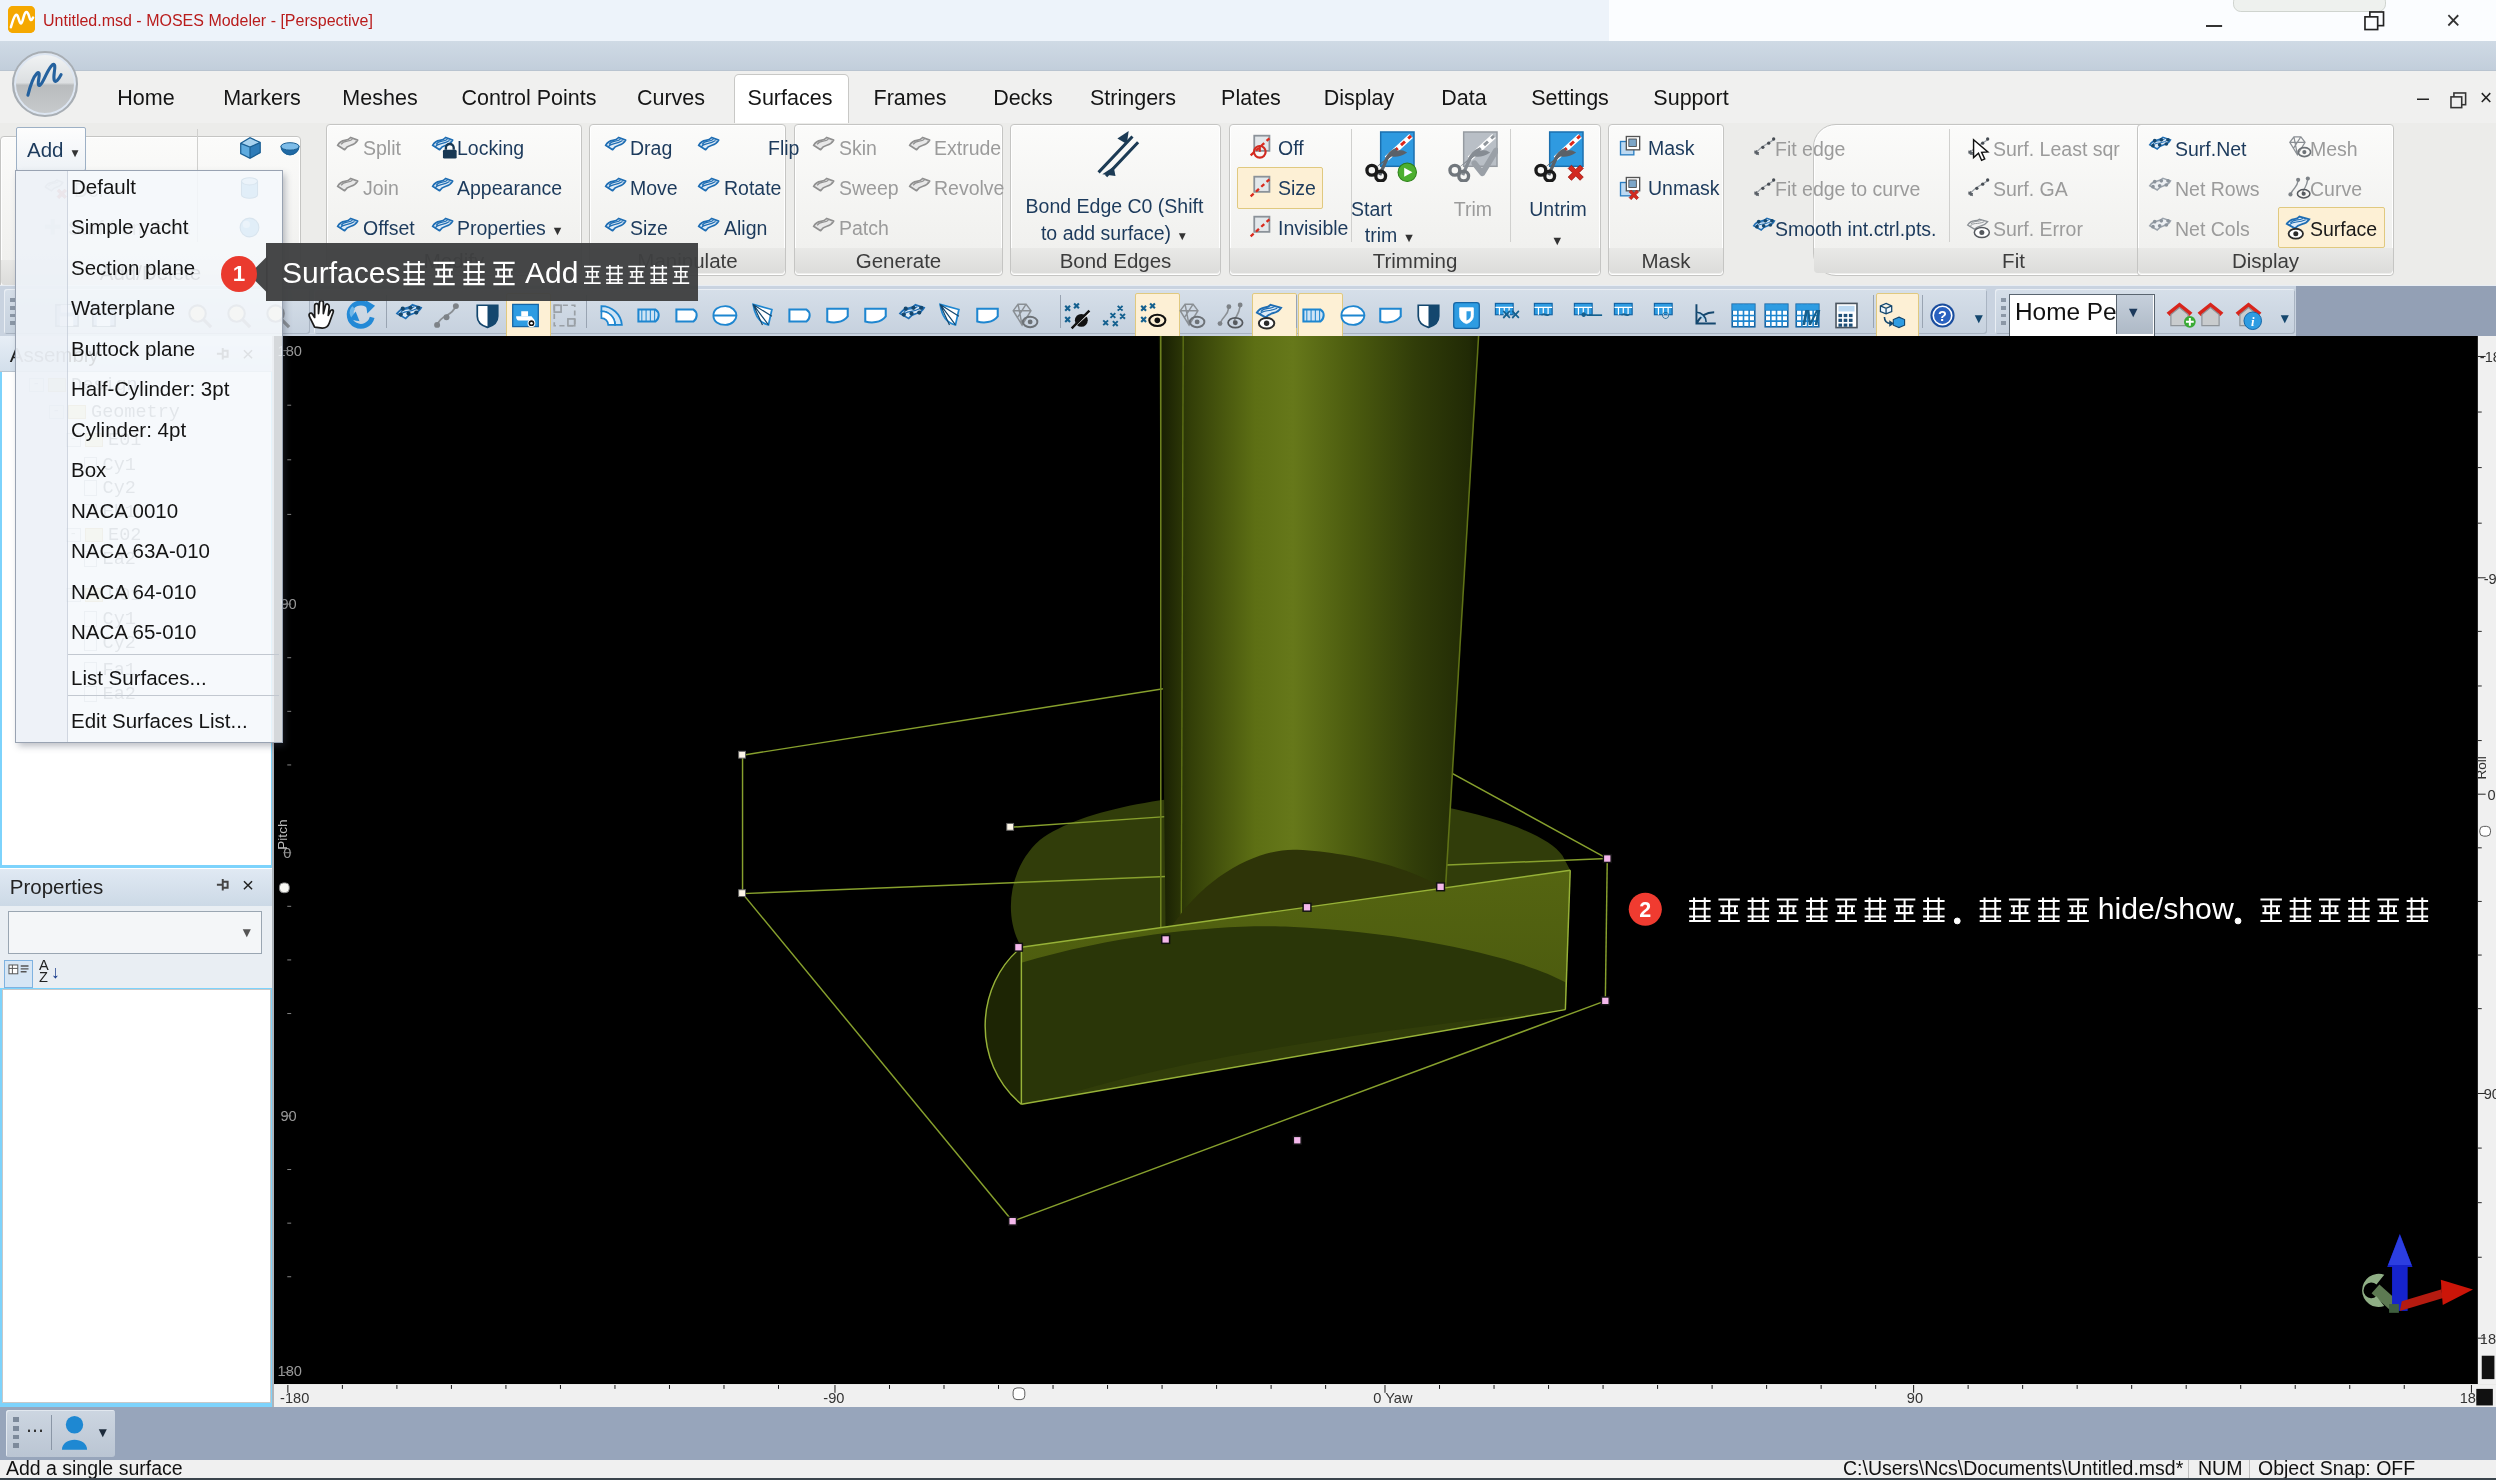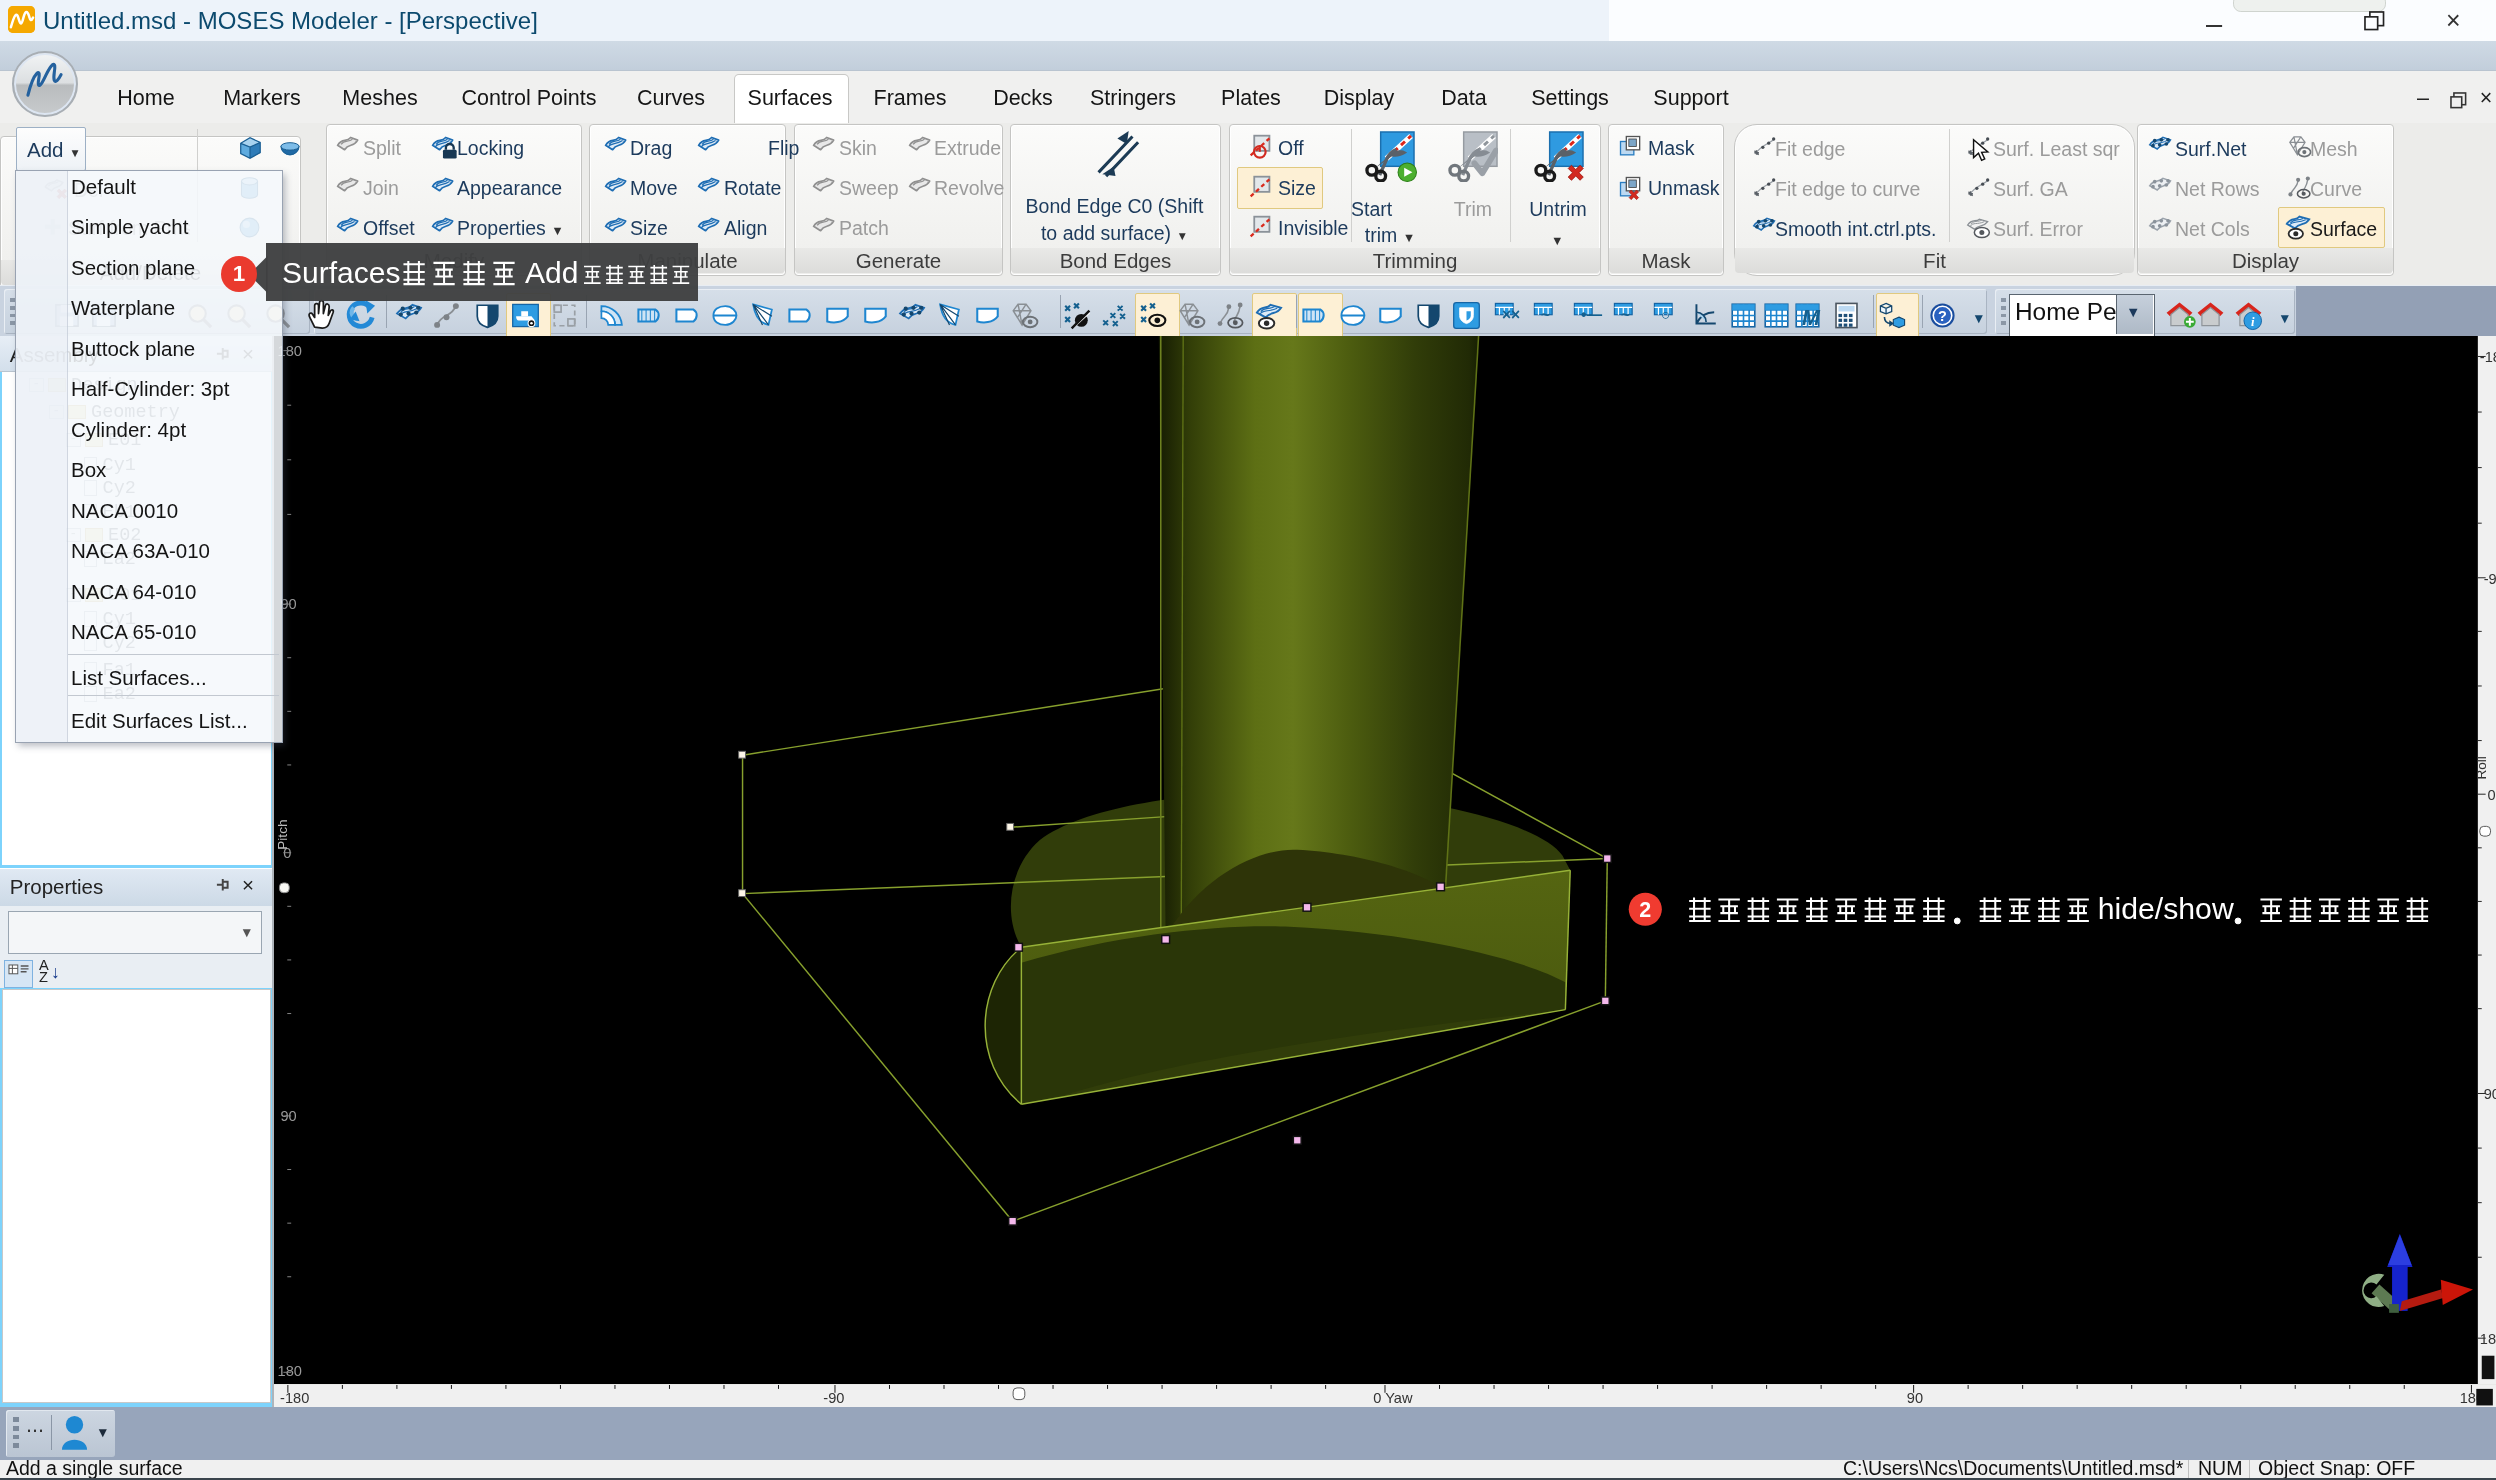--- a/index.html
+++ b/index.html
@@ -1,20 +1,20 @@
 <!DOCTYPE html>
 <html><head><meta charset="utf-8">
 <style>
 html,body{margin:0;padding:0;}
 body{width:2497px;height:1480px;overflow:hidden;font-family:"Liberation Sans",sans-serif;position:relative;background:#e9e9e7;}
 .abs{position:absolute;}
 #titlebar{left:0;top:0;width:2497px;height:41px;background:#edf3fa;}
 #titlebar .white{left:1609px;top:0;width:887px;height:41px;background:#fbfdff;}
 #appicon{left:7.8px;top:5.9px;width:27px;height:27px;border-radius:4.9px;background:linear-gradient(135deg,#ffd24a,#f59d00);}
-#titletext{left:43px;top:0;height:41px;line-height:41px;font-size:24px;color:#0c4a6e;text-align:right;}
+#titletext{left:43px;top:0;height:41px;line-height:41px;font-size:16px;color:#b91c1c;text-align:right;}
 #band{left:0;top:41px;width:2497px;height:29px;background:linear-gradient(#cfdae5,#c2cedb);}
 #tabrow{left:0;top:70px;width:2497px;height:53px;background:#f0f0ef;border-top:1px solid #b9c4d0;}
 .tab{position:absolute;top:76px;height:47px;line-height:45px;font-size:21.5px;color:#151515;transform:translateX(-50%);}
 #activetab{position:absolute;left:734px;top:74px;width:113px;height:49px;background:#fff;border:1px solid #c8c8c6;border-bottom:none;border-radius:4.9px 4.9px 0 0;}
 #ribbon{left:0;top:123px;width:2497px;height:162px;background:#ecECea;background:#ececea;}
 .grp{position:absolute;top:124px;height:150px;background:linear-gradient(#fbfbfa,#f2f2f0 70%,#eeeeec);border:1px solid #c5c5c3;border-radius:3.9px;box-shadow:inset 0 0 0 1px #ffffff;}
 .grplabel{position:absolute;left:0;right:0;top:123px;height:25px;line-height:25px;background:linear-gradient(#e9e9e7,#dcdcda);text-align:center;font-size:20.5px;color:#3c3c3c;border-radius:0 0 3.9px 3.9px;}
 .rlbl{position:absolute;font-size:19.5px;color:#1c3a5c;white-space:nowrap;}
 .gray{color:#9b9b9b;}
 #toolbar{left:0;top:285px;width:2497px;height:52px;background:#c9d3e0;border-top:1px solid #e8edf3;border-bottom:1px solid #8a95a5;}
@@ -345,21 +345,21 @@
     </div>
 <div class="grp" style="left:1010px;width:209px;">
       <div class="grplabel">Bond Edges</div>
     </div>
 <div class="grp" style="left:1229px;width:370px;">
       <div class="grplabel">Trimming</div>
     </div>
 <div class="grp" style="left:1608px;width:114px;">
       <div class="grplabel">Mask</div>
     </div>
-<div class="grp" style="left:1734px;width:399px;border-radius:23px;">
+<div class="grp" style="left:1813px;width:399px;border-radius:23px;">
       <div class="grplabel">Fit</div>
     </div>
 <div class="grp" style="left:2137px;width:255px;">
       <div class="grplabel">Display</div>
     </div>
 
 <div class="abs" style="left:15.6px;top:127px;width:68px;height:42px;background:linear-gradient(#fdfdfd,#eef2f6);border:1px solid #9db0c5;border-radius:2px;"></div>
 <div class="rlbl" style="left:27px;top:138px;font-size:20.5px;">Add <span style="font-size:11.7px;color:#333;">▼</span></div>
 <div class="abs" style="left:197px;top:129px;width:1px;height:113px;background:#d0d0ce;"></div>
 <svg class="icon" style="left:237px;top:135px" width="26" height="26" viewBox="0 0 27 27">

